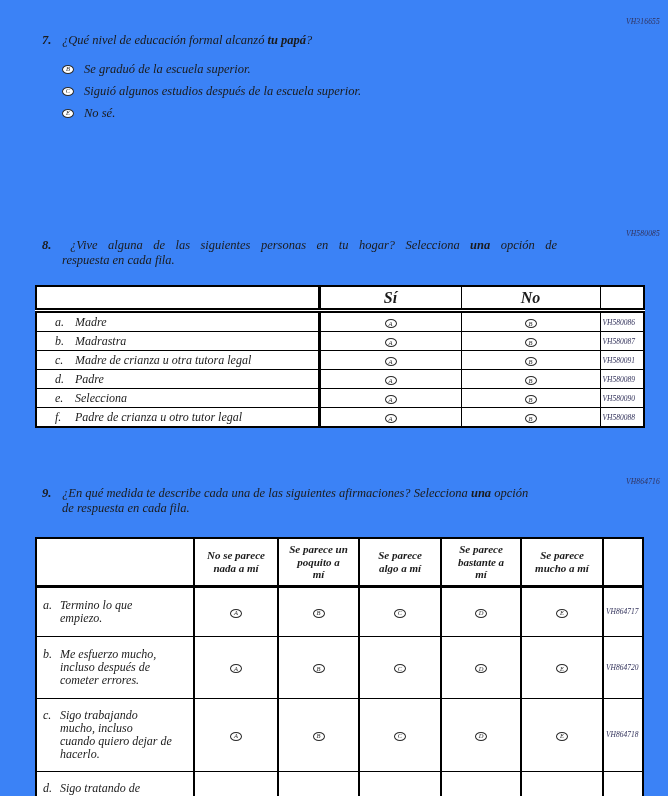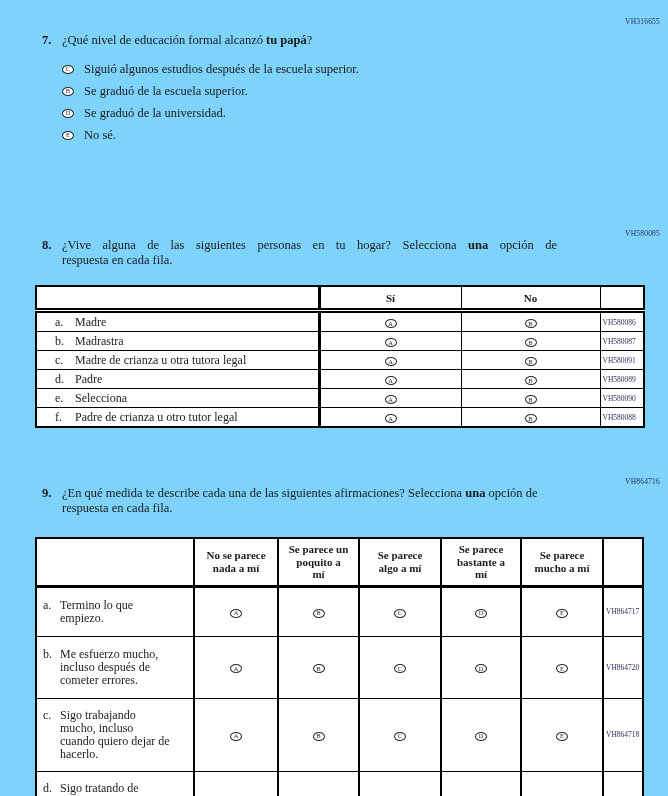--- a/index.html
+++ b/index.html
@@ -1,18 +1,18 @@
 <!DOCTYPE html>
 <html><head>
 <meta charset="utf-8">
 <style>
   html,body { margin:0; padding:0; background:#fff; }
   .page {
-    position:relative; width:668px; height:796px; background:#7dd3fc;
-    font-family:"Liberation Serif", serif; color:#1b1b1b; overflow:hidden;
+    position:relative; width:668px; height:796px; background:#3b82f6;
+    font-family:"Liberation Serif", serif; color:#1b1b1b; overflow:hidden;font-style:italic;
   }
   .qcode {
     position:absolute; right:8px; font-size:7.5px; letter-spacing:.2px;
     color:#31315a;
   }
   .question { position:absolute; left:42px; display:flex; font-size:12.5px; }
   .qnum { width:20px; flex:0 0 auto; font-weight:bold; }
   .qbody { line-height:15px; }
   .justline { text-align:justify; text-align-last:justify; }
   b.inline { font-weight:bold;text-align:right; }
@@ -30,21 +30,21 @@
     font-size:6.5px; line-height:1; color:#2a2a2a; background:#fff;
     font-family:"Liberation Serif", serif;
   }
 
   table { border-collapse:collapse; table-layout:fixed; background:#fff; }
 
   
   .t8 { position:absolute; top:285px; left:35px; width:608px; font-size:12px; border:2px solid #000; }
   .t8 th, .t8 td { border:1.5px solid #000; padding:0; vertical-align:middle; }
   .t8 tr > *:first-child { border-right-width:3px; }
-  .t8 th { height:21px; font-size:11px; font-weight:bold; border-bottom:5px double #000; }
+  .t8 th { height:21px; font-size:16px; font-weight:bold; border-bottom:5px double #000; }
   .t8 td { height:18px; }
   .t8 .lbl { padding-left:18px; }
   .t8 .rletter { display:inline-block; width:20px; }
   .t8 .c { text-align:center; }
   .codecell { font-size:7.5px; color:#31315a; padding-left:2px !important; text-align:left; }
 
   
   .t9 { position:absolute; top:537px; left:35px; width:607px; font-size:12px; border:2px solid #000; }
   .t9 th, .t9 td { border:2px solid #000; border-top-width:1px; border-bottom-width:1px; padding:8px; vertical-align:middle; }
   .t9 th {
@@ -68,43 +68,39 @@
 
   <div class="qcode" style="top:17px;">VH316655</div>
 
   <div class="question" style="top:33px;">
     <span class="qnum">7.</span>
     <span class="qbody"><span>¿Qué nivel de educación formal alcanzó </span><b class="inline">tu papá</b><span>?</span></span>
   </div>
 
   <div class="options">
     <div class="option">
-      <span class="bubble">C</span>
-      <span class="option-label">Siguió algunos estudios después de la escuela superior.</span>
-    </div>
-    <div class="option">
       <span class="bubble">B</span>
       <span class="option-label">Se graduó de la escuela superior.</span>
     </div>
     <div class="option">
-      <span class="bubble">D</span>
-      <span class="option-label">Se graduó de la universidad.</span>
+      <span class="bubble">C</span>
+      <span class="option-label">Siguió algunos estudios después de la escuela superior.</span>
     </div>
     <div class="option">
       <span class="bubble">E</span>
       <span class="option-label">No sé.</span>
     </div>
   </div>
 
   <div class="qcode" style="top:229px;text-align:center;">VH580085</div>
 
   <div class="question" style="top:238px;">
     <span class="qnum">8.</span>
     <span class="qbody" style="width:495px;">
-      <span class="justline" style="display:block;"><span>¿Vive alguna de las siguientes personas en tu hogar? Selecciona </span><b class="inline">una</b><span> opción de</span></span>
+      <span class="justline" style="display:block;margin-left:8px;"><span>¿Vive alguna de las siguientes personas en tu hogar? Selecciona </span><b class="inline">una</b><span> opción de</span></span>
       <span style="display:block;">respuesta en cada fila.</span>
     </span>
   </div>
 
   <table class="t8">
     <colgroup>
         <col style="width:283px">
         <col style="width:142px">
         <col style="width:139px">
         <col style="width:44px">

